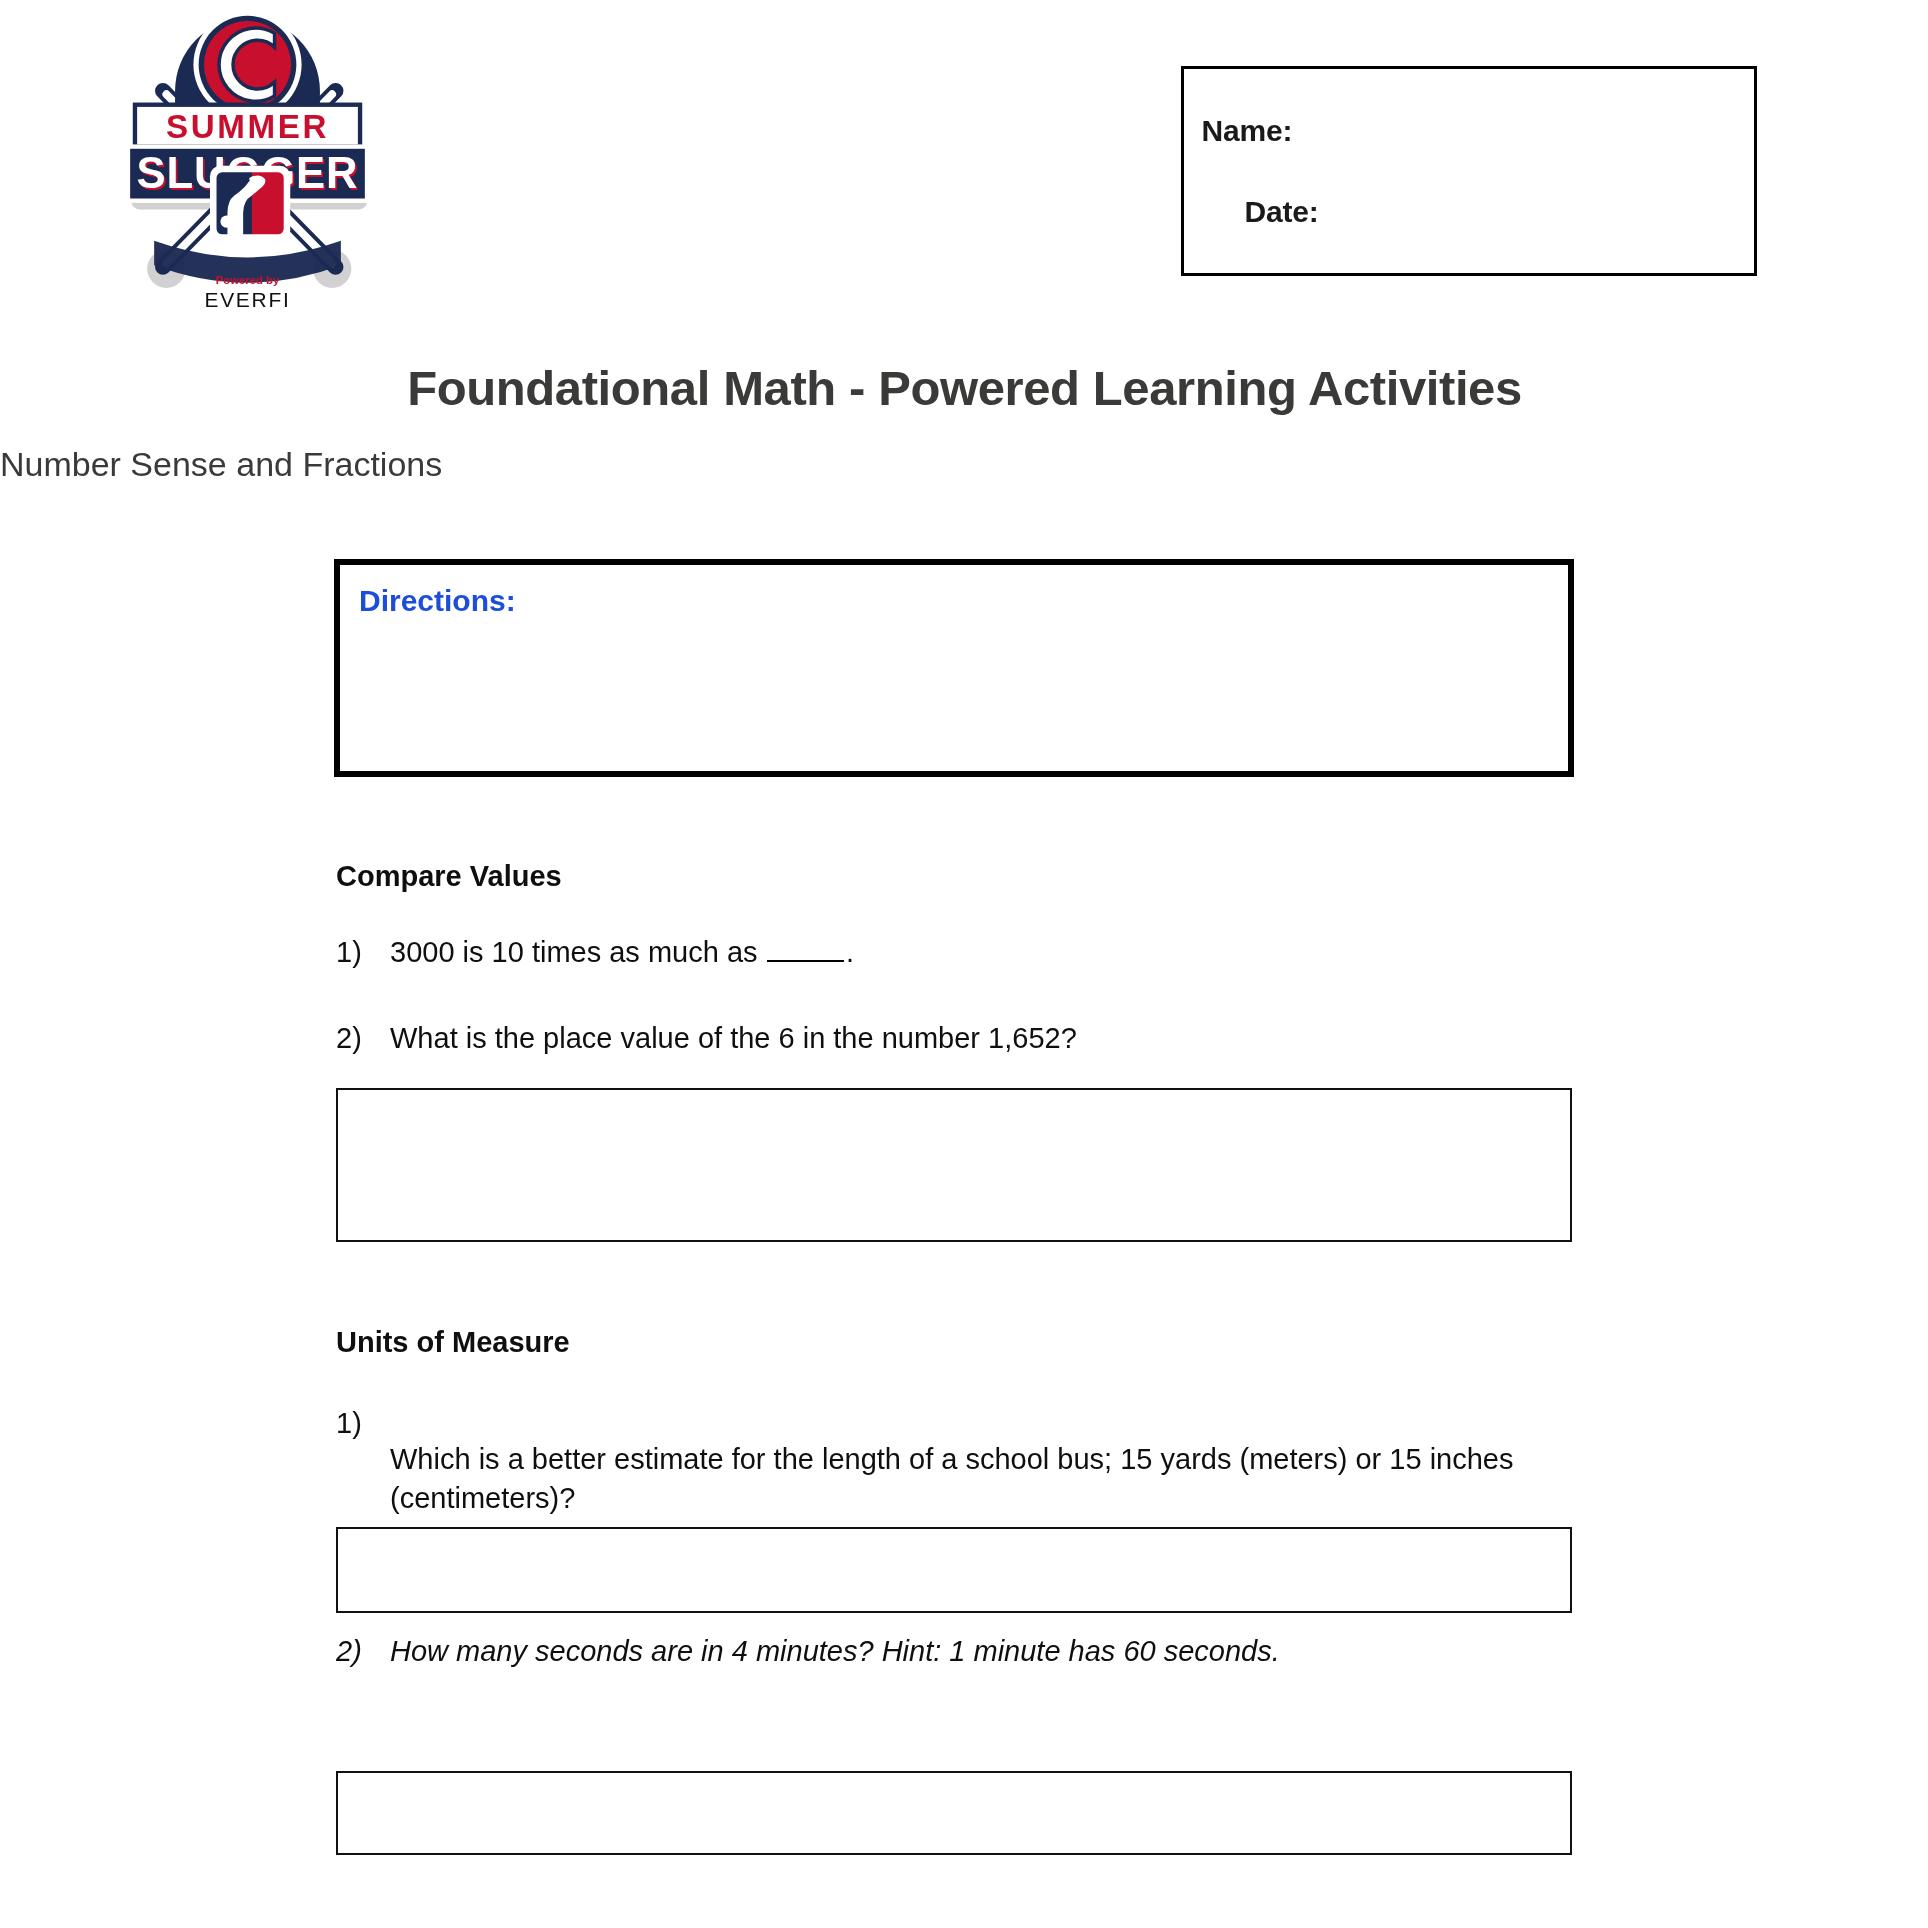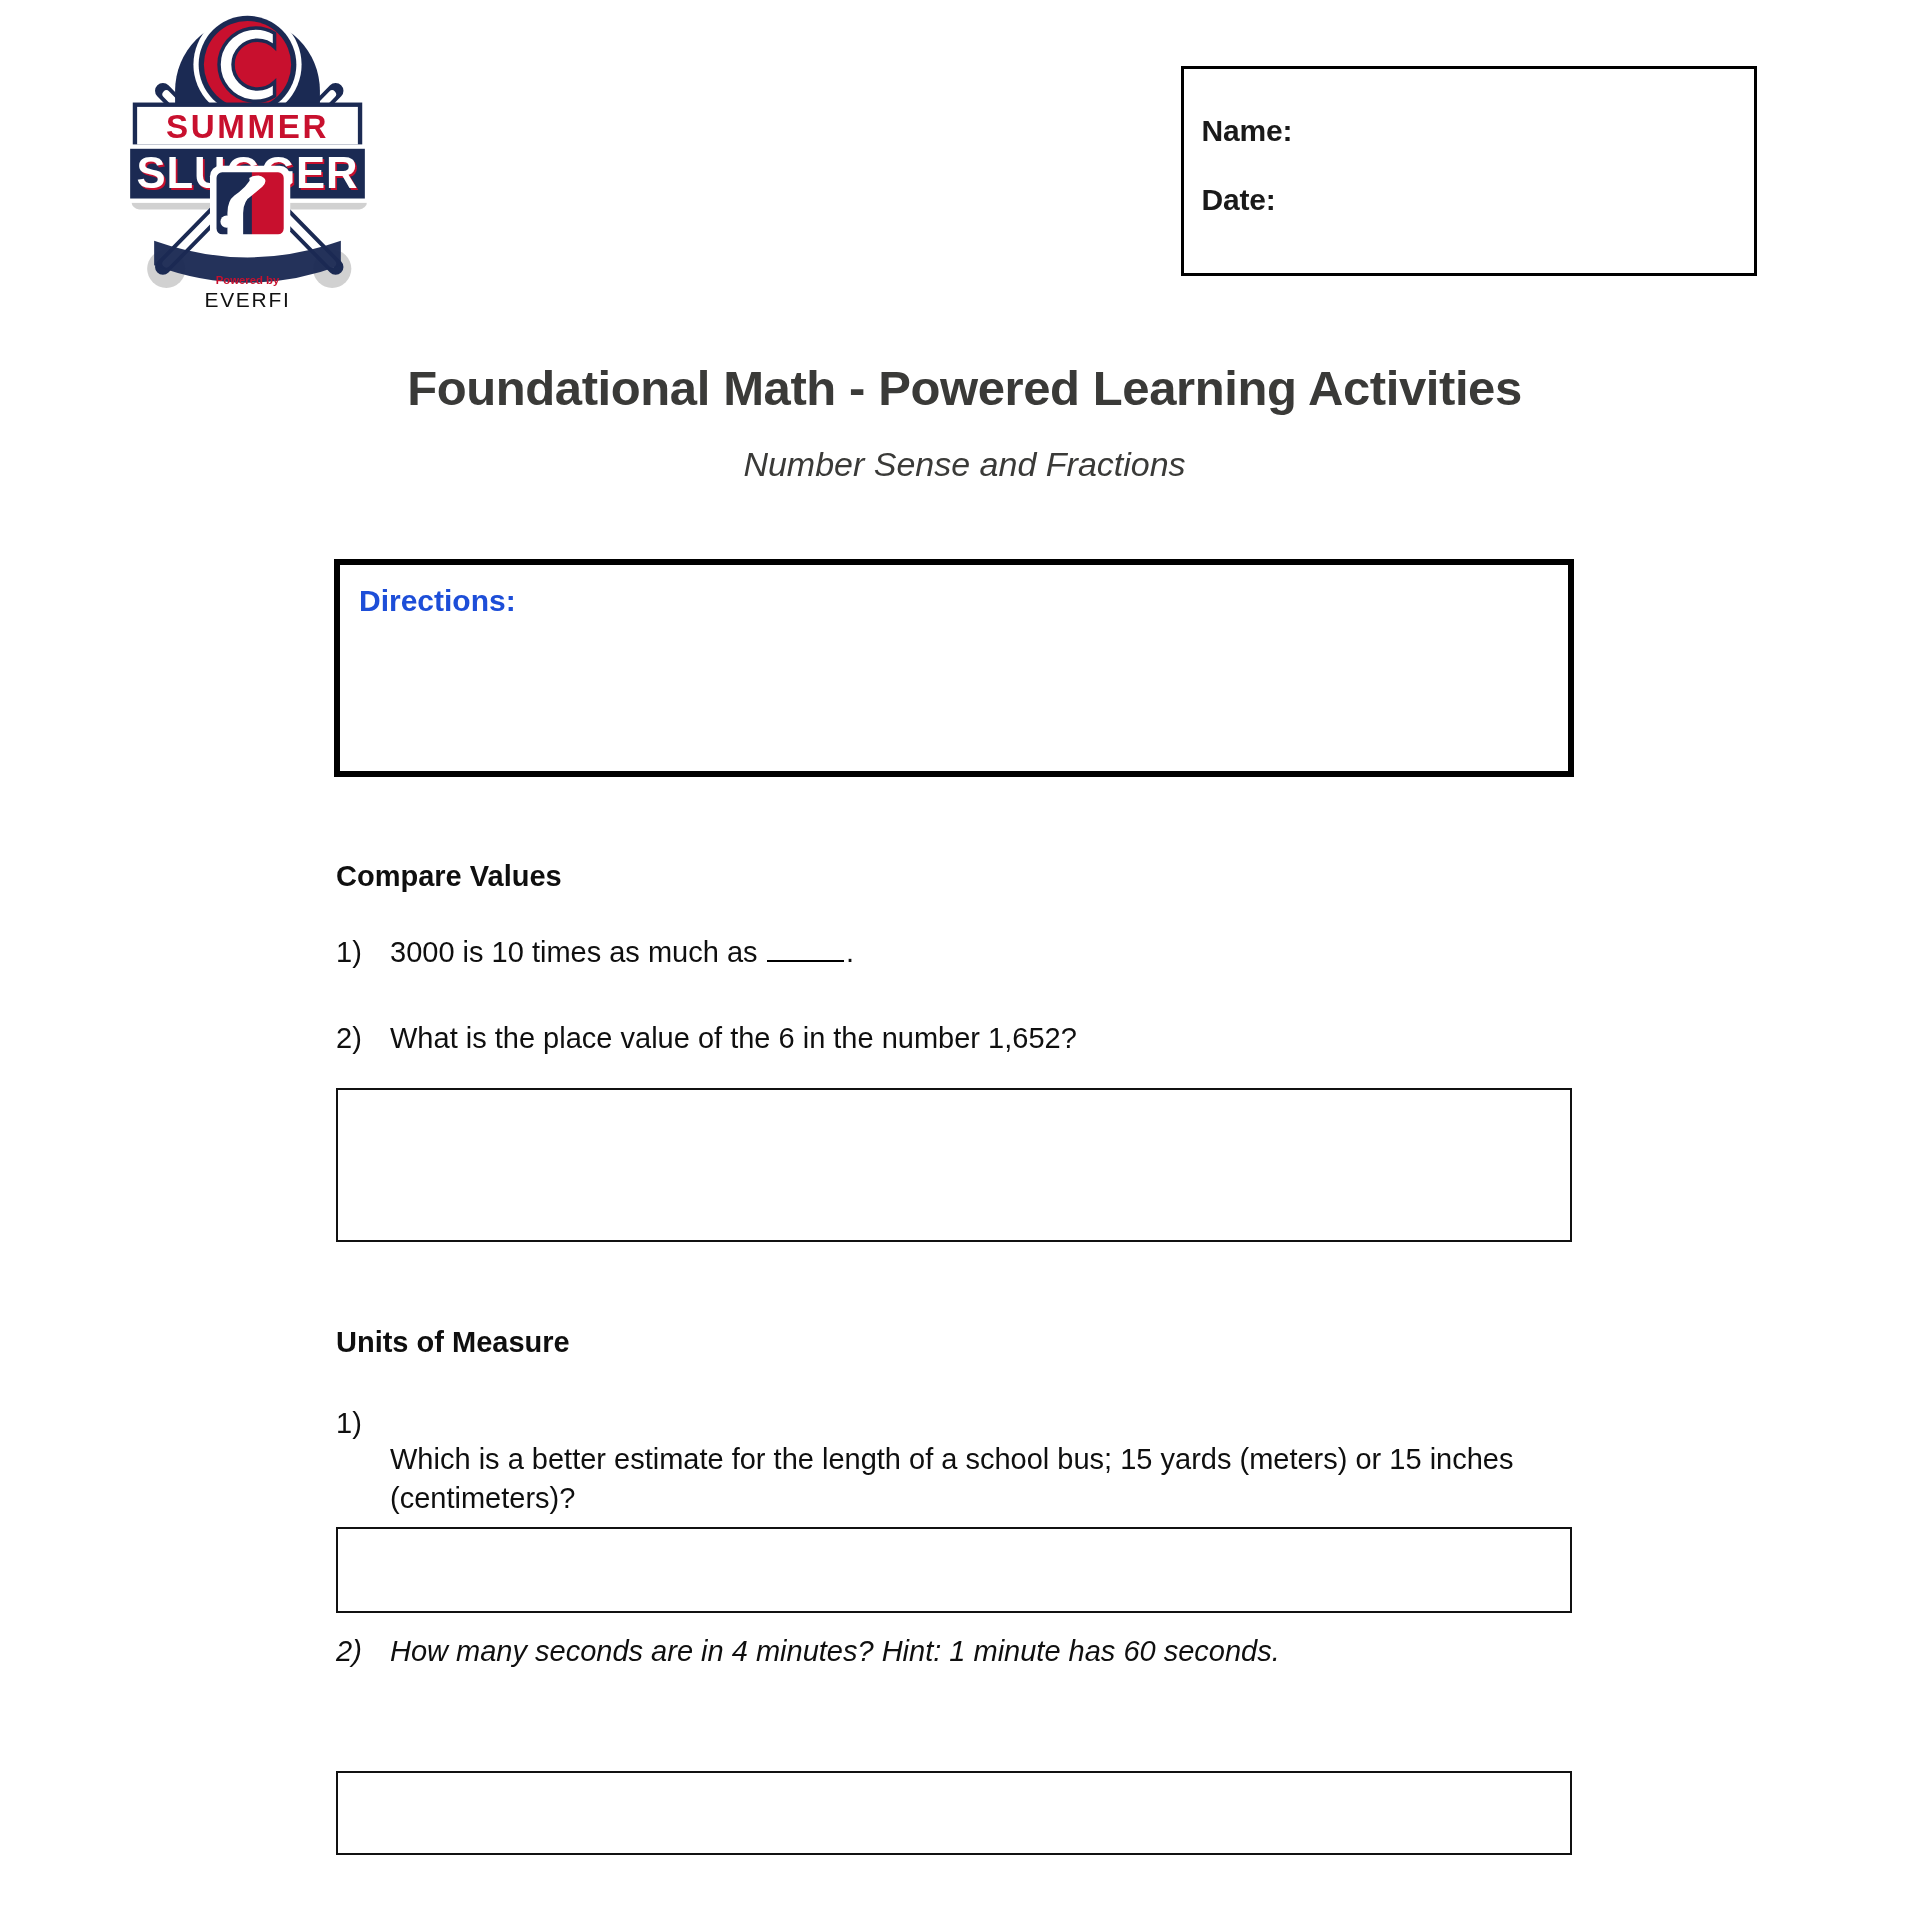--- a/index.html
+++ b/index.html
@@ -38,42 +38,41 @@
   }
   #namebox .field {
     position: absolute;
     left: 17.5px;
     font-size: 30px;
     font-weight: bold;
     color: #1a1a1a;
     letter-spacing: -0.2px;
   }
   #namebox .field.name { top: 45px; }
-  #namebox .field.date { top: 114px; }
+  #namebox .field.date { top: 126px; margin-left: 43px; }
 
   
   #doc-title {
     position: absolute;
     left: 0;
     top: 360px;
     width: 1929px;
     text-align: center;
     font-size: 49px;
     font-weight: bold;
     color: #3a3a38;
     letter-spacing: -0.4px;
   }
   #doc-subtitle {
     position: absolute;
     left: 0;
     top: 445px;
     width: 1929px;
-    text-align: center;
+    text-align: left;
     font-size: 34px;
-    font-style: italic;
     color: #3a3a38;
   }
 
   
   #directions {
     position: absolute;
     left: 334px;
     top: 559px;
     width: 1240px;
     height: 218px;

